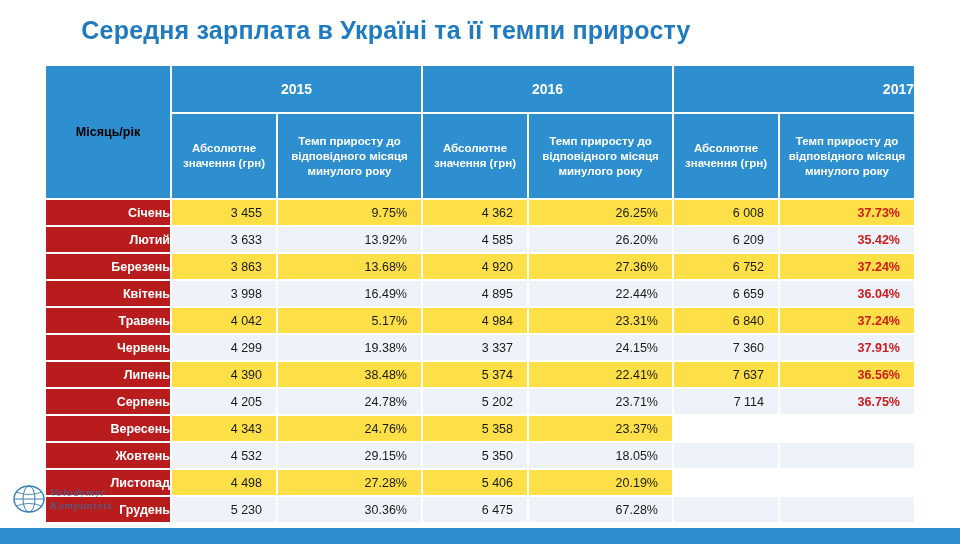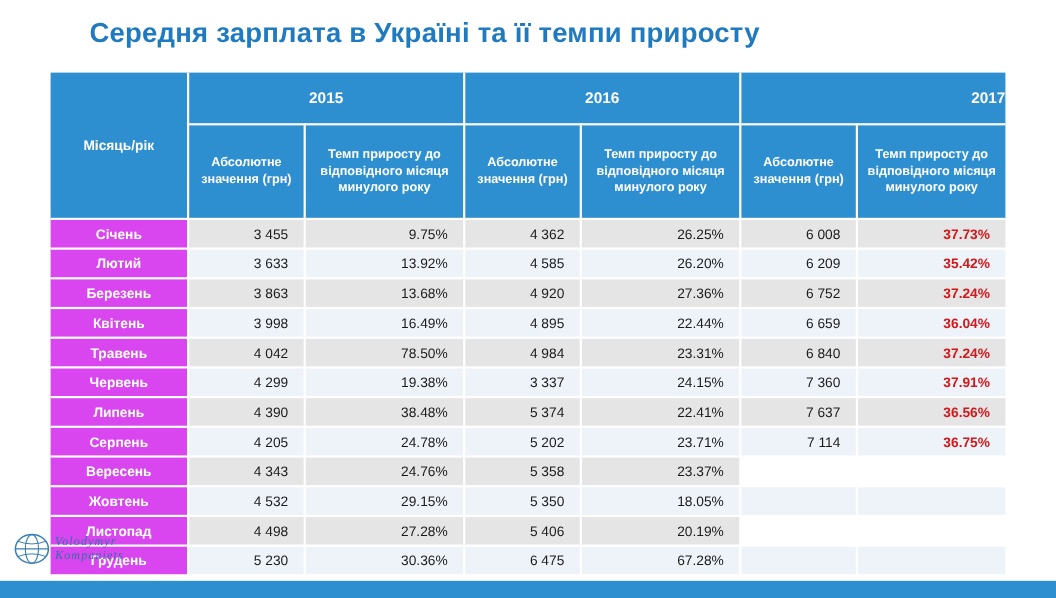--- a/index.html
+++ b/index.html
@@ -36,21 +36,21 @@
     width: 868px;
     table-layout: fixed;
   }
   td, th {
     padding: 0;
     margin: 0;
   }
   
   .corner {
     background: #2d8fd0;
-    color: #ffffff;
+    color: #000000;
     font-size: 12.5px;
     font-weight: bold;
     text-align: center;
     vertical-align: middle;
     border-right: 2px solid #ffffff;
     border-bottom: 2px solid #ffffff;
   }
   .year-cell {
     background: #2d8fd0;
     color: #ffffff;
@@ -72,42 +72,42 @@
     text-align: center;
     vertical-align: middle;
     height: 84px;
     line-height: 15px;
     padding: 0 6px;
     border-right: 2px solid #ffffff;
     border-bottom: 2px solid #ffffff;
   }
   .sub-head.last { border-right: none; }
   .month-cell {
-    background: #d946ef;
+    background: #b91c1c;
     color: #ffffff;
     font-size: 12.5px;
     font-weight: bold;
-    text-align: center;
+    text-align: right;
     height: 25px;
     vertical-align: middle;
     border-right: 2px solid #ffffff;
     border-bottom: 2px solid #ffffff;
   }
   .data-cell {
     font-size: 12.5px;
     text-align: right;
     padding-right: 14px;
     height: 25px;
     vertical-align: middle;
     color: #1a1a1a;
     border-right: 2px solid #ffffff;
     border-bottom: 2px solid #ffffff;
   }
   .data-cell.last { border-right: none; }
-  .row-a .data-cell { background: #e5e5e5; }
+  .row-a .data-cell { background: #fde047; }
   .row-b .data-cell { background: #eef3fa; padding-left: 20px; }
   .data-cell.accent {
     color: #d1191c;
     font-weight: bold;
   }
   .data-cell.empty { background: #ffffff; }
   .row-b .data-cell.empty { background: #eef3fa; }
   
   .footer-band {
     position: absolute;
@@ -208,21 +208,21 @@
         <td class="data-cell">3 998</td>
         <td class="data-cell">16.49%</td>
         <td class="data-cell">4 895</td>
         <td class="data-cell">22.44%</td>
         <td class="data-cell">6 659</td>
         <td class="data-cell accent last">36.04%</td>
       </tr>
       <tr class="row-a">
         <td class="month-cell">Травень</td>
         <td class="data-cell">4 042</td>
-        <td class="data-cell">78.50%</td>
+        <td class="data-cell">5.17%</td>
         <td class="data-cell">4 984</td>
         <td class="data-cell">23.31%</td>
         <td class="data-cell">6 840</td>
         <td class="data-cell accent last">37.24%</td>
       </tr>
       <tr class="row-b">
         <td class="month-cell">Червень</td>
         <td class="data-cell">4 299</td>
         <td class="data-cell">19.38%</td>
         <td class="data-cell">3 337</td>

